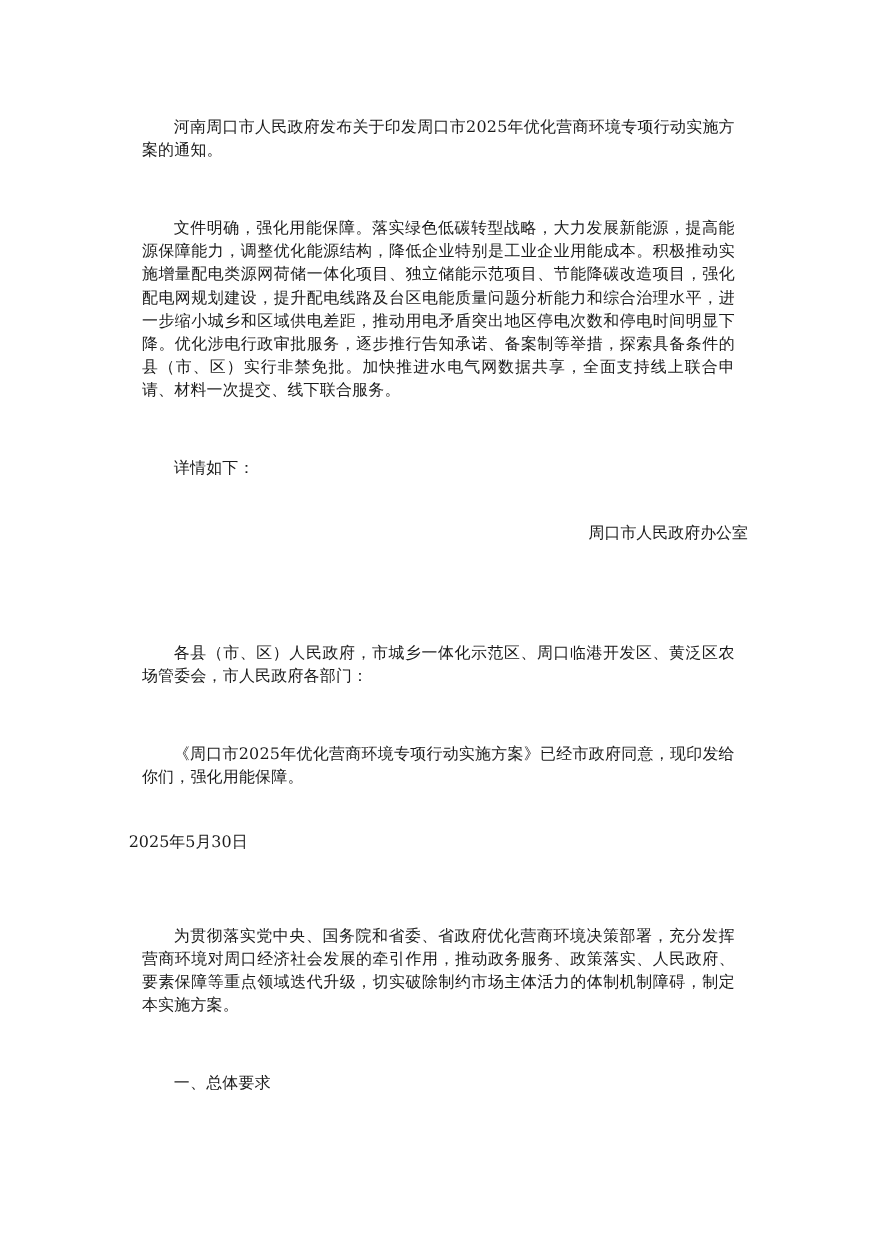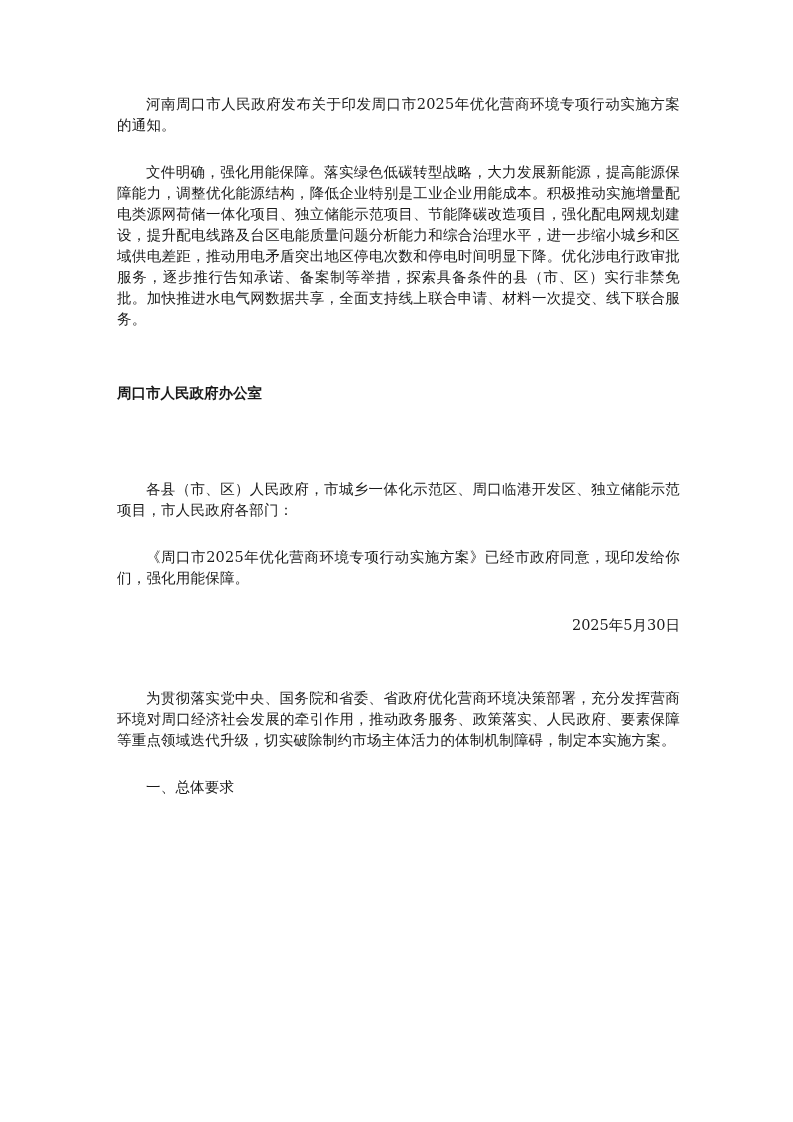--- a/index.html
+++ b/index.html
@@ -1,38 +1,39 @@
 <!DOCTYPE html>
 <html><head>
 <meta charset="utf-8">
 <style>
   html, body { margin: 0; padding: 0; background: #ffffff; }
   body { width: 793px; height: 1122px; position: relative; overflow: hidden;
          font-family: "DejaVu Serif", "Liberation Serif", serif; color: #1a1a1a; }
   .page { position: absolute; left: 117px; top: 94px; width: 563px; }
-  .p { font-size: 14.5px; line-height: 21px; text-align: justify; margin: 0; text-indent: 2em; letter-spacing: 0.2px; }
+  .p { font-size: 14.5px; line-height: 21px; text-align: justify; margin: 12px; text-indent: 2em; letter-spacing: 0.2px; }
   .gap-s { height: 24px; }
   .gap-m { height: 26px; }
-  .center-bold { text-align: left; font-weight: bold; font-size: 14.5px; line-height: 21px; margin: 0; text-indent: 0; }
-  .right { text-align: right; font-size: 14.5px; line-height: 21px; margin: 0; }
+  .center-bold { text-align: right; font-weight: normal; font-size: 14.5px; line-height: 21px; margin: 0; text-indent: 0; }
+  .right { font-size: 14.5px; line-height: 21px; margin: 0; }
 </style>
 </head>
 <body>
 
 <div class="page">
   <p class="p">河南周口市人民政府发布关于印发周口市2025年优化营商环境专项行动实施方案的通知。</p>
   <div class="gap-m"></div>
   <p class="p">文件明确，强化用能保障。落实绿色低碳转型战略，大力发展新能源，提高能源保障能力，调整优化能源结构，降低企业特别是工业企业用能成本。积极推动实施增量配电类源网荷储一体化项目、独立储能示范项目、节能降碳改造项目，强化配电网规划建设，提升配电线路及台区电能质量问题分析能力和综合治理水平，进一步缩小城乡和区域供电差距，推动用电矛盾突出地区停电次数和停电时间明显下降。优化涉电行政审批服务，逐步推行告知承诺、备案制等举措，探索具备条件的县（市、区）实行非禁免批。加快推进水电气网数据共享，全面支持线上联合申请、材料一次提交、线下联合服务。</p>
   <div class="gap-m"></div>
+  <p class="p">详情如下：</p>
   <div class="gap-m"></div>
   <p class="center-bold">周口市人民政府办公室</p>
   <div class="gap-m"></div>
   <div class="gap-m"></div>
   <div class="gap-s"></div>
-  <p class="p">各县（市、区）人民政府，市城乡一体化示范区、周口临港开发区、独立储能示范项目，市人民政府各部门：</p>
+  <p class="p">各县（市、区）人民政府，市城乡一体化示范区、周口临港开发区、黄泛区农场管委会，市人民政府各部门：</p>
   <div class="gap-m"></div>
   <p class="p">《周口市2025年优化营商环境专项行动实施方案》已经市政府同意，现印发给你们，强化用能保障。</p>
   <div class="gap-m"></div>
   <p class="right">2025年5月30日</p>
   <div class="gap-m"></div>
   <div class="gap-m"></div>
   <p class="p">为贯彻落实党中央、国务院和省委、省政府优化营商环境决策部署，充分发挥营商环境对周口经济社会发展的牵引作用，推动政务服务、政策落实、人民政府、要素保障等重点领域迭代升级，切实破除制约市场主体活力的体制机制障碍，制定本实施方案。</p>
   <div class="gap-m"></div>
   <p class="p">一、总体要求</p>
   <div class="gap-m"></div>

